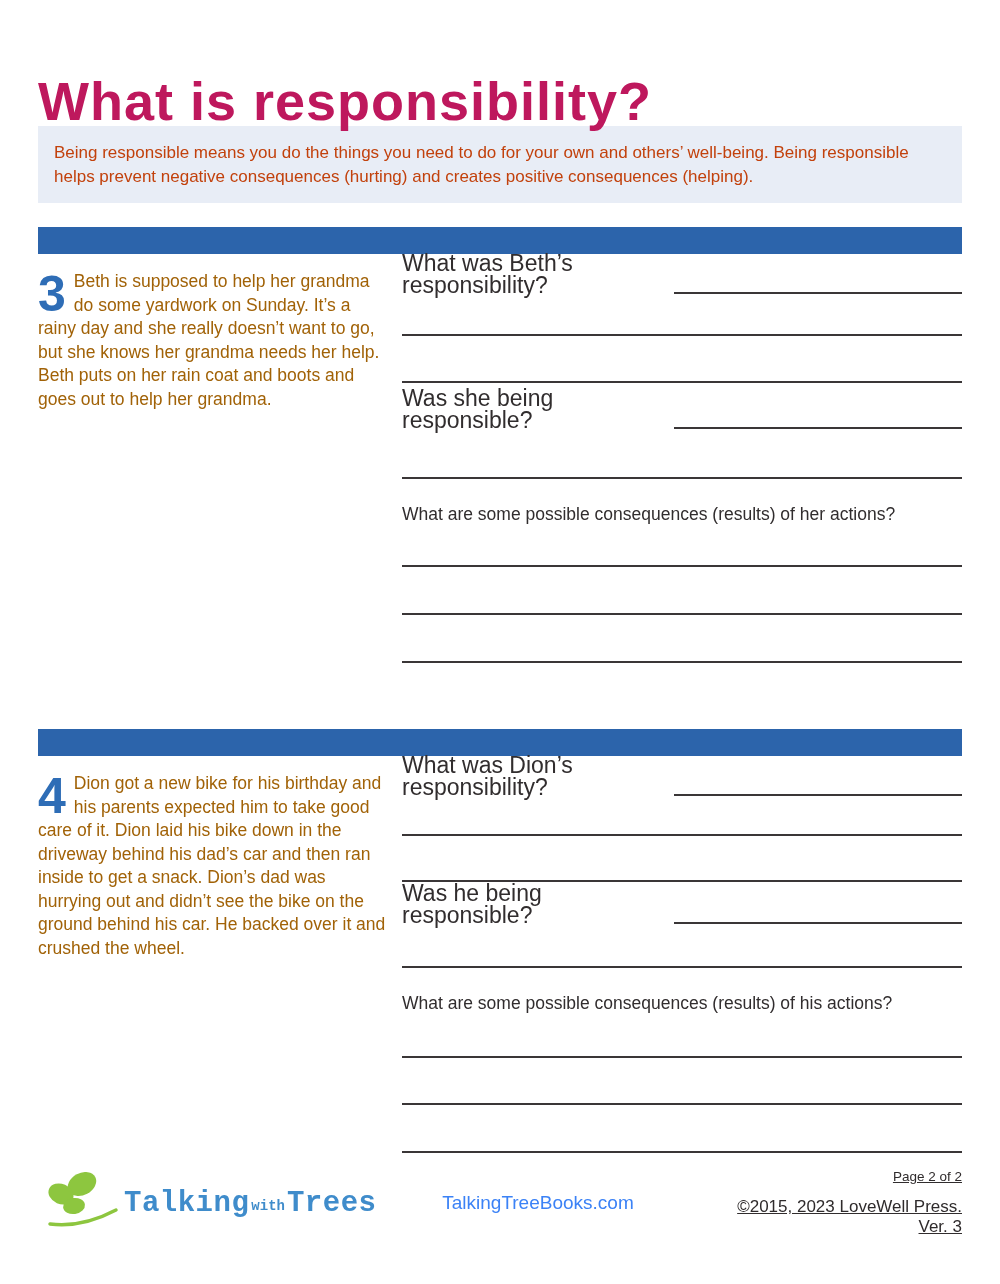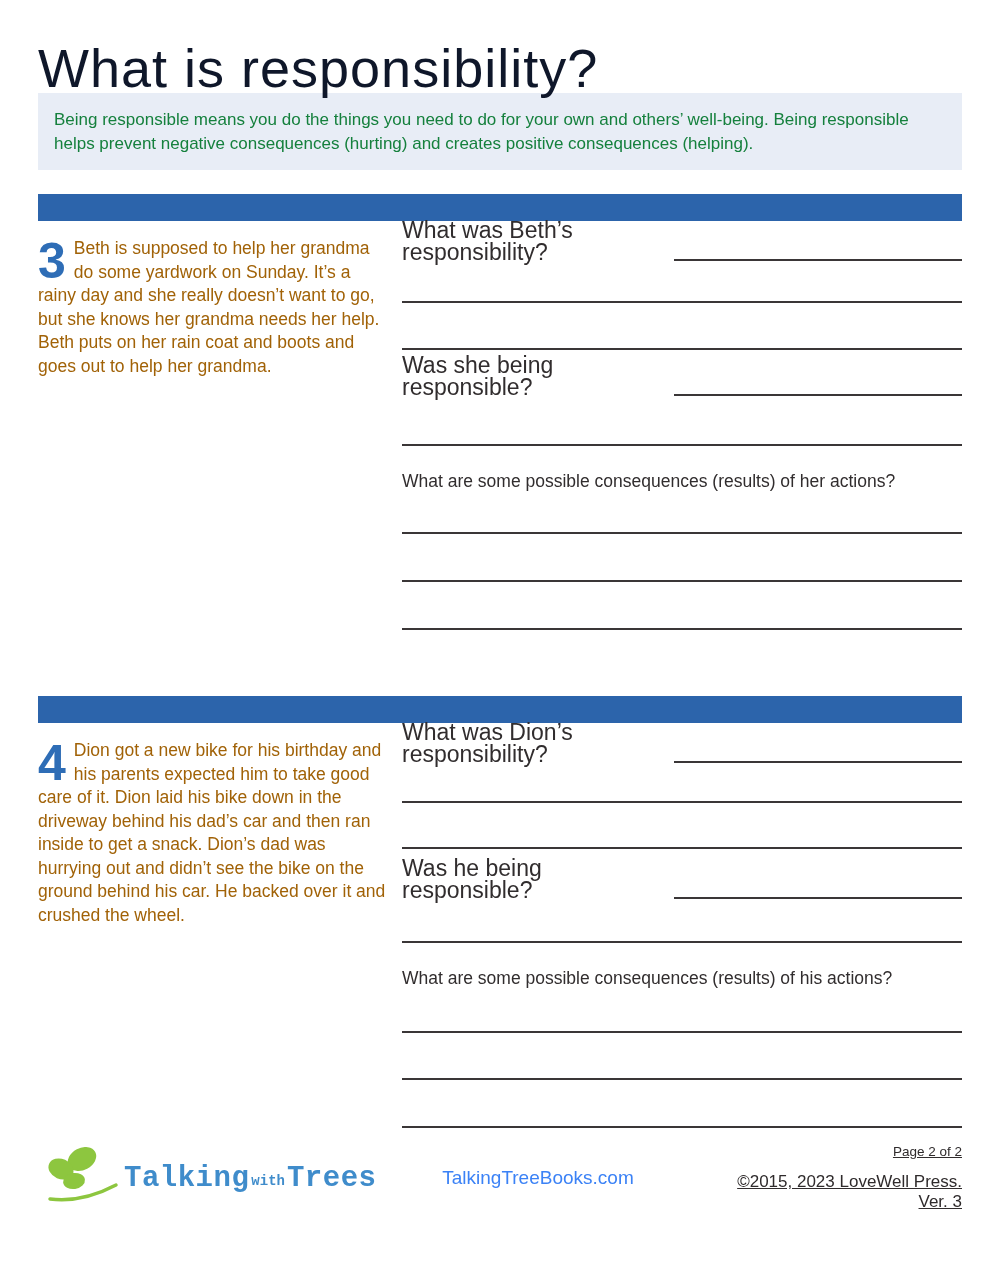--- a/index.html
+++ b/index.html
@@ -13,40 +13,40 @@
     font-family: "Liberation Sans", sans-serif;
     color: #312d2e;
     overflow: hidden;
   }
   .content { padding: 0 38px; }
 
   
   .page-title {
     position: relative;
     z-index: 2;
-    margin-top: 39px;
+    margin-top: 72px;
     font-size: 54px;
     line-height: 58px;
-    font-weight: normal;
+    font-weight: bold;
     letter-spacing: 1px;
-    color: #0f172a;
+    color: #be185d;
   }
 
   
   .intro-box {
     position: relative;
     z-index: 1;
     margin-top: -4px;
     background: #e8edf6;
     padding: 15px 16px 14px 16px;
   }
   .intro-text {
     font-size: 17px;
     line-height: 24px;
-    color: #15803d;
+    color: #c2410c;
   }
 
   
   .instruction {
     margin-top: 17px;
     padding-bottom: 8px;
     border-bottom: 2px solid #4d7b8c;
     font-style: italic;
     font-size: 14.5px;
     color: #2f2b2c;
@@ -107,21 +107,21 @@
   }
   .answer-line {
     height: 0;
     border-bottom: 2px solid #3a3637;
   }
   
   .mt38 { margin-top: 38px; } .mt36 { margin-top: 36px; }
   .mt40 { margin-top: 40px; } .mt42 { margin-top: 42px; }
   .mt44 { margin-top: 44px; } .mt45 { margin-top: 45px; }
   .mt46 { margin-top: 46px; } .mt22 { margin-top: 22px; }
-  .mt24 { margin-top: 24px; } .mt26 { margin-top: 26px; }
+  .mt24 { margin-top: 24px; } .mt26 { margin-top: 18px; }
 
   
   .footer {
     display: flex;
     align-items: center;
     margin-top: 16px;
     padding: 0 38px 0 44px;
   }
   .brand-logo { display: flex; align-items: center; width: 300px; font-family: Liberation Mono, monospace; }
   .brand-text { white-space: nowrap; margin-left: 2px; }

